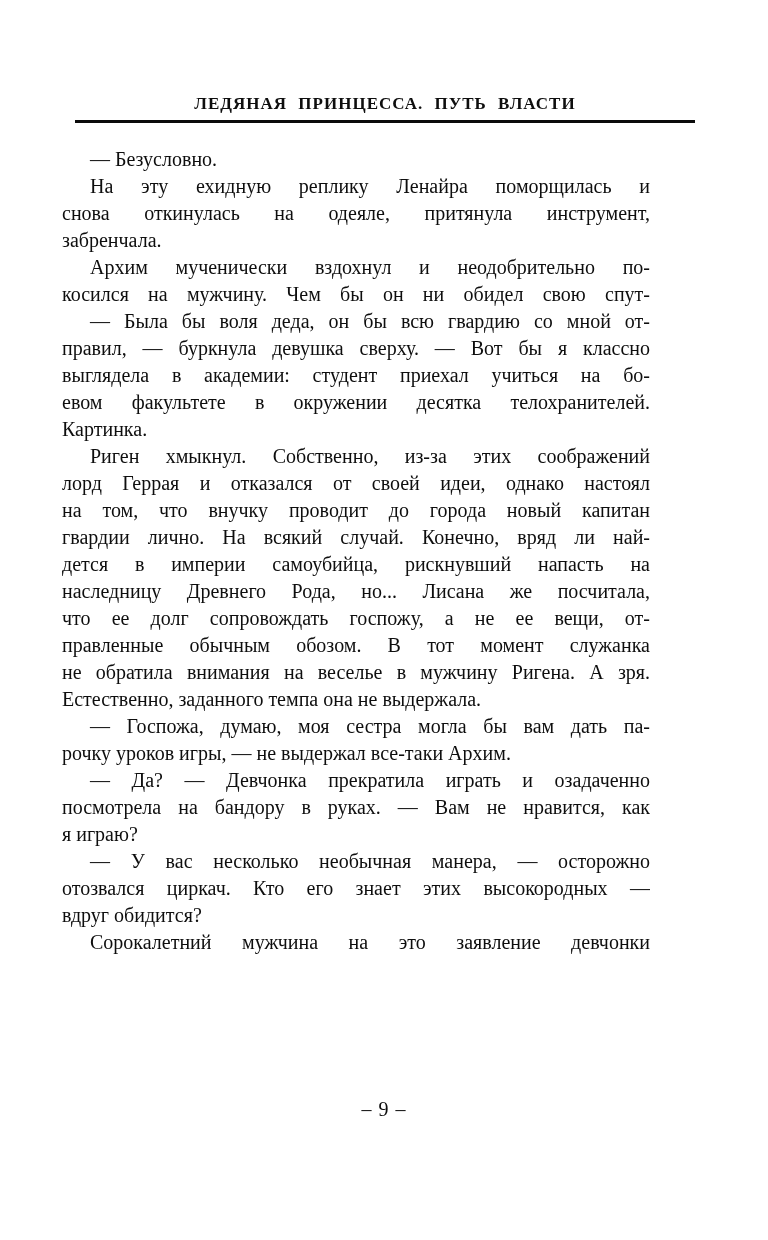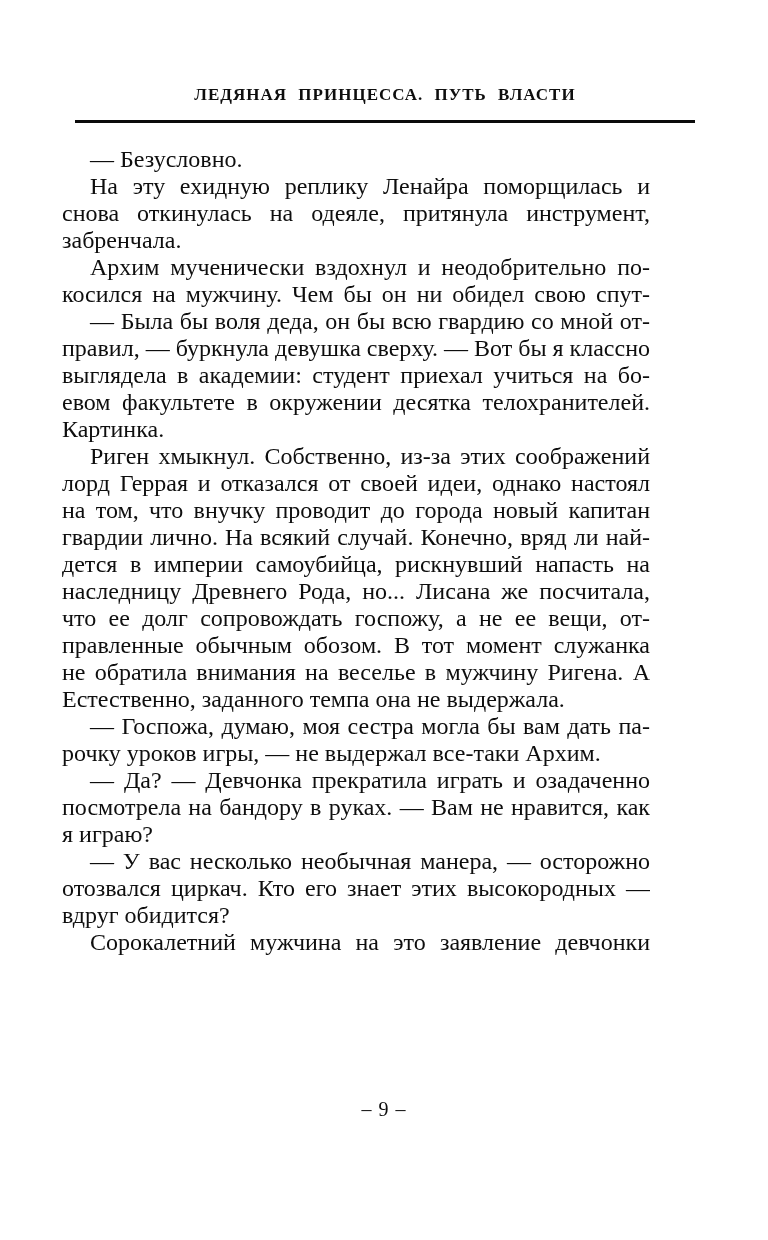--- a/index.html
+++ b/index.html
@@ -11,21 +11,21 @@
     position: relative;
     width: 768px;
     height: 1240px;
     background: #ffffff;
     color: #0e0e0e;
     font-family: "Liberation Serif", "DejaVu Serif", serif;
     overflow: hidden;
   }
   .running-head {
     position: absolute;
-    top: 85px;
+    top: 94px;
     left: 75px;
     width: 620px;
     text-align: center;
     font-size: 17px;
     font-weight: bold;
     letter-spacing: 1px;
     word-spacing: 6px;
     color: #0e0e0e;
     white-space: nowrap;
   }
@@ -35,21 +35,21 @@
     left: 75px;
     width: 620px;
     height: 3px;
     background: #0b0b0b;
   }
   .text-block {
     position: absolute;
     top: 146px;
     left: 62px;
     width: 588px;
-    font-size: 24px;
+    font-size: 20px;
     line-height: 27px;
   }
   .para { margin: 0; padding: 0; }
   .para .line {
     height: 27px;
     text-align: justify;
     text-align-last: justify;
     white-space: normal;
     overflow: hidden;
   }

